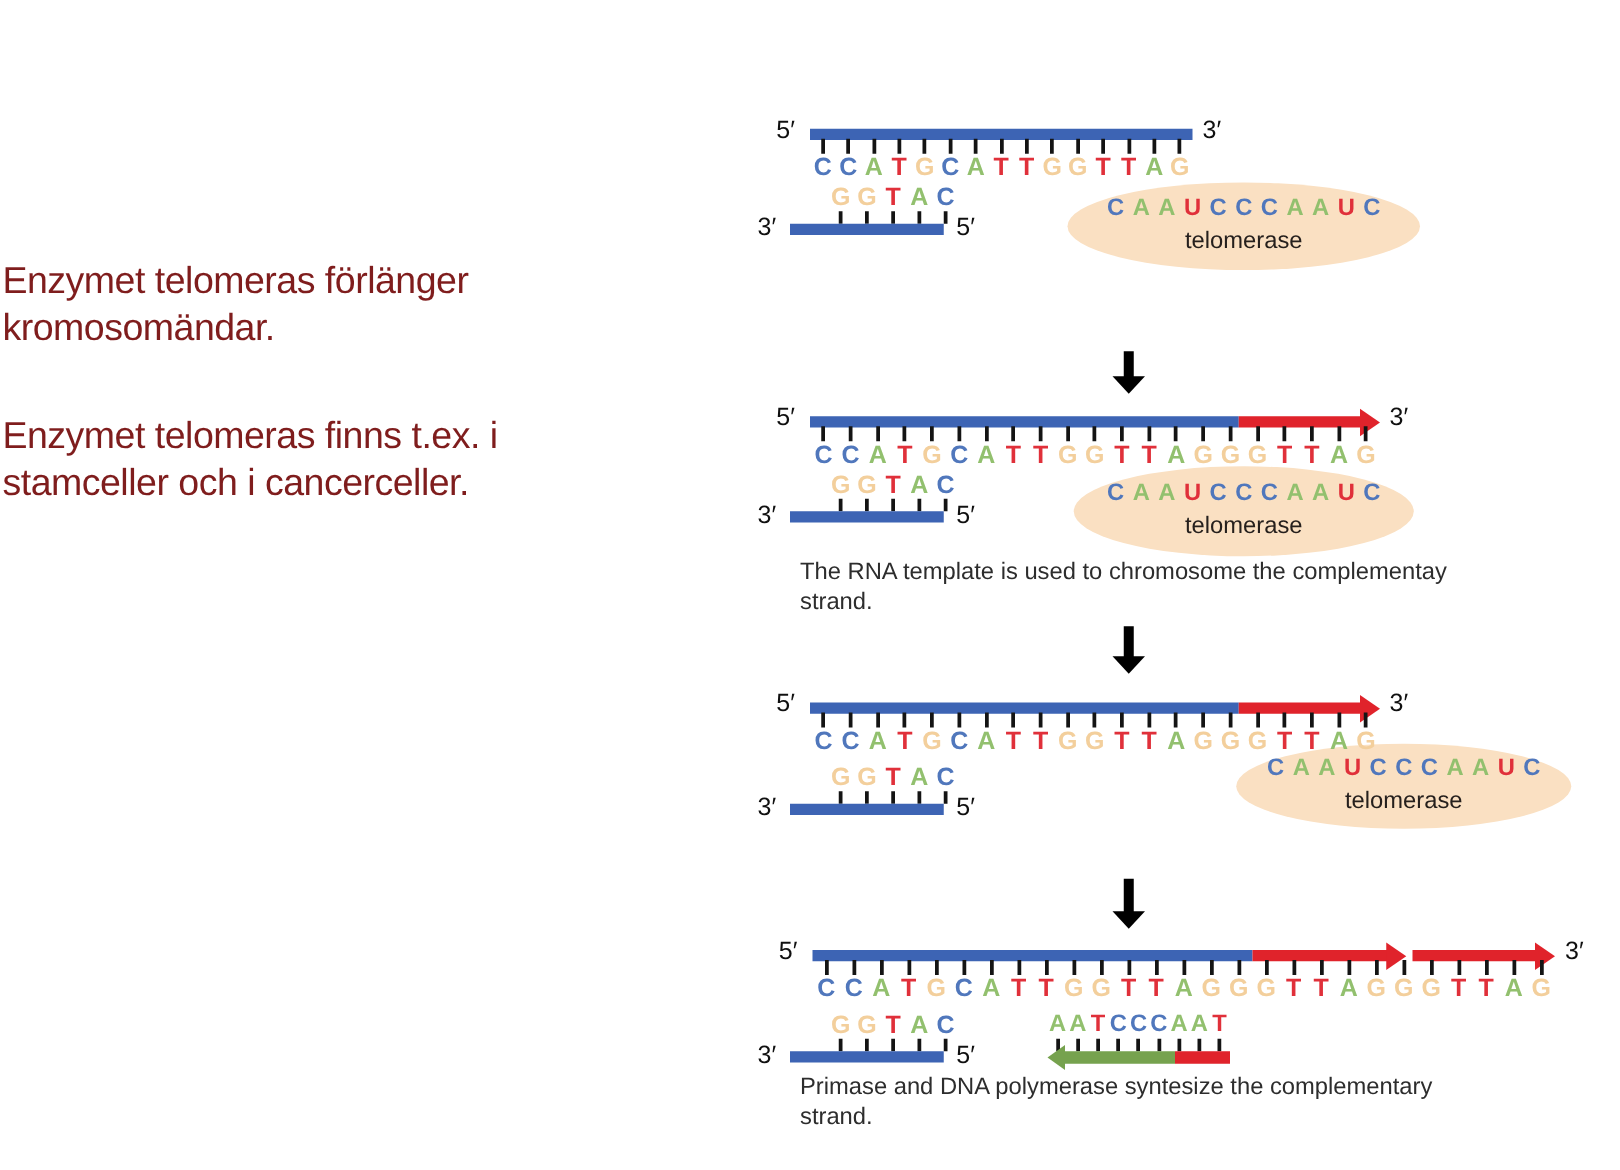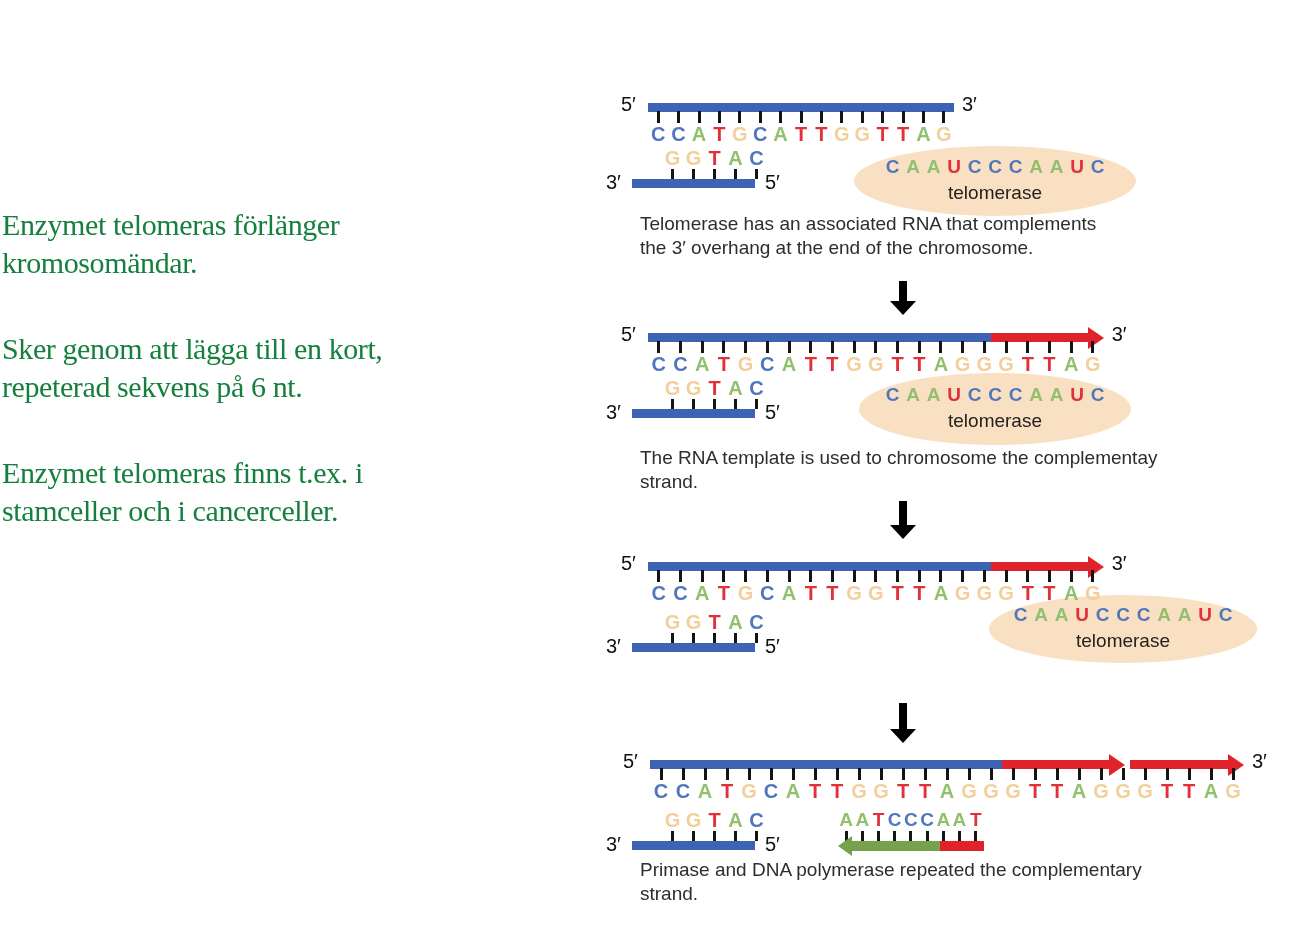--- a/index.html
+++ b/index.html
@@ -1,20 +1,20 @@
 <!DOCTYPE html>
 <html><head>
 <meta charset="utf-8">
 <style>
   html,body{margin:0;padding:0;background:#fff;}
   #stage{position:relative;width:1296px;height:936px;background:#ffffff;overflow:hidden;
          font-family:"Liberation Sans",sans-serif;}
   .lt{position:absolute;left:2px;top:206px;width:608px;}
-  .lt p{font-size:30px;line-height:38px;color:#15803d;margin:0 0 48px 0;white-space:pre-wrap;
-        letter-spacing:-0.4px;font-family:Liberation Serif, serif;}
+  .lt p{font-size:30px;line-height:38px;color:#7f1d1d;margin:0 0 48px 0;white-space:pre-wrap;
+        letter-spacing:-0.4px;font-family:Liberation Sans, sans-serif;}
   .lt p:nth-child(3){margin-bottom:55px;}
   #diagram{position:absolute;left:0;top:0;width:1296px;height:936px;}
   .nt{position:absolute;text-align:center;font-weight:600;line-height:1;z-index:2;
       font-family:"Liberation Sans",sans-serif;}
   .tick{position:absolute;width:3px;background:#141414;z-index:2;}
   .seg{position:absolute;z-index:2;}
   .tri{position:absolute;width:0;height:0;z-index:2;}
   .ellipse{position:absolute;border-radius:50%;z-index:1;}
   .tlabel{position:absolute;text-align:center;font-size:19px;color:#26201d;z-index:2;
           font-family:"Liberation Sans",sans-serif;}
@@ -23,22 +23,20 @@
   .prime{position:absolute;font-size:20px;color:#101010;z-index:3;line-height:1;
          font-family:"Liberation Sans",sans-serif;}
 </style>
 </head>
 <body>
 
 <div id="stage">
   <div class="lt">
     <p>Enzymet telomeras förlänger
 kromosomändar.</p>
-    <p>Sker genom att lägga till en kort,
-repeterad sekvens på 6 nt.</p>
     <p>Enzymet telomeras finns t.ex. i
 stamceller och i cancerceller.</p>
   </div>
   <div id="diagram">
       <div class="ellipse" style="left: 854px; top: 146px; width: 282px; height: 70px; background: rgb(250, 224, 194);"></div>
       <div class="nt" style="left: 882.25px; top: 157px; width: 20.5px; font-size: 19px; color: rgb(80, 119, 188);">C</div>
       <div class="nt" style="left: 902.75px; top: 157px; width: 20.5px; font-size: 19px; color: rgb(146, 192, 110);">A</div>
       <div class="nt" style="left: 923.25px; top: 157px; width: 20.5px; font-size: 19px; color: rgb(146, 192, 110);">A</div>
       <div class="nt" style="left: 943.75px; top: 157px; width: 20.5px; font-size: 19px; color: rgb(224, 48, 58);">U</div>
       <div class="nt" style="left: 964.25px; top: 157px; width: 20.5px; font-size: 19px; color: rgb(80, 119, 188);">C</div>
@@ -88,22 +86,20 @@
       <div class="nt" style="left: 725px; top: 148px; width: 21px; font-size: 20px; color: rgb(146, 192, 110);">A</div>
       <div class="nt" style="left: 746px; top: 148px; width: 21px; font-size: 20px; color: rgb(80, 119, 188);">C</div>
       <div class="tick" style="left: 671px; top: 169px; height: 10px; background: rgb(20, 20, 20);"></div>
       <div class="tick" style="left: 692px; top: 169px; height: 10px; background: rgb(20, 20, 20);"></div>
       <div class="tick" style="left: 713px; top: 169px; height: 10px; background: rgb(20, 20, 20);"></div>
       <div class="tick" style="left: 734px; top: 169px; height: 10px; background: rgb(20, 20, 20);"></div>
       <div class="tick" style="left: 755px; top: 169px; height: 10px; background: rgb(20, 20, 20);"></div>
       <div class="seg" style="left: 632px; top: 179px; width: 123px; height: 9px; background: rgb(61, 100, 180);"></div>
       <div class="prime" style="left: 606px; top: 172px;">3′</div>
       <div class="prime" style="left: 765px; top: 172px;">5′</div>
-      <div class="caption" style="left: 640px; top: 212px;">Telomerase has an associated RNA that complements
-the 3′ overhang at the end of the chromosome.</div>
       <div class="seg" style="left: 899px; top: 281px; width: 8px; height: 21px; background: rgb(0, 0, 0);"></div>
       <div class="tri" style="left: 890px; top: 301px; border-left: 13px solid transparent; border-right: 13px solid transparent; border-top: 14px solid rgb(0, 0, 0);"></div>
       <div class="ellipse" style="left: 859px; top: 373px; width: 272px; height: 72px; background: rgb(250, 224, 194);"></div>
       <div class="nt" style="left: 882.25px; top: 385px; width: 20.5px; font-size: 19px; color: rgb(80, 119, 188);">C</div>
       <div class="nt" style="left: 902.75px; top: 385px; width: 20.5px; font-size: 19px; color: rgb(146, 192, 110);">A</div>
       <div class="nt" style="left: 923.25px; top: 385px; width: 20.5px; font-size: 19px; color: rgb(146, 192, 110);">A</div>
       <div class="nt" style="left: 943.75px; top: 385px; width: 20.5px; font-size: 19px; color: rgb(224, 48, 58);">U</div>
       <div class="nt" style="left: 964.25px; top: 385px; width: 20.5px; font-size: 19px; color: rgb(80, 119, 188);">C</div>
       <div class="nt" style="left: 984.75px; top: 385px; width: 20.5px; font-size: 19px; color: rgb(80, 119, 188);">C</div>
       <div class="nt" style="left: 1005.25px; top: 385px; width: 20.5px; font-size: 19px; color: rgb(80, 119, 188);">C</div>
@@ -339,16 +335,16 @@
       <div class="tick" style="left: 877px; top: 831px; height: 10px; background: rgb(20, 20, 20);"></div>
       <div class="tick" style="left: 893.2px; top: 831px; height: 10px; background: rgb(20, 20, 20);"></div>
       <div class="tick" style="left: 909.4px; top: 831px; height: 10px; background: rgb(20, 20, 20);"></div>
       <div class="tick" style="left: 925.6px; top: 831px; height: 10px; background: rgb(20, 20, 20);"></div>
       <div class="tick" style="left: 941.8px; top: 831px; height: 10px; background: rgb(20, 20, 20);"></div>
       <div class="tick" style="left: 958px; top: 831px; height: 10px; background: rgb(20, 20, 20);"></div>
       <div class="tick" style="left: 974.2px; top: 831px; height: 10px; background: rgb(20, 20, 20);"></div>
       <div class="seg" style="left: 851px; top: 841px; width: 89.06px; height: 10px; background: rgb(118, 162, 78);"></div>
       <div class="tri" style="left: 838px; top: 836px; border-top: 10px solid transparent; border-bottom: 10px solid transparent; border-right: 14px solid rgb(118, 162, 78);"></div>
       <div class="seg" style="left: 940.06px; top: 841px; width: 43.74px; height: 10px; background: rgb(224, 35, 43);"></div>
-      <div class="caption" style="left: 640px; top: 858px;">Primase and DNA polymerase repeated the complementary
+      <div class="caption" style="left: 640px; top: 858px;">Primase and DNA polymerase syntesize the complementary
 strand.</div>
     </div>
 </div>
 
 </body></html>

